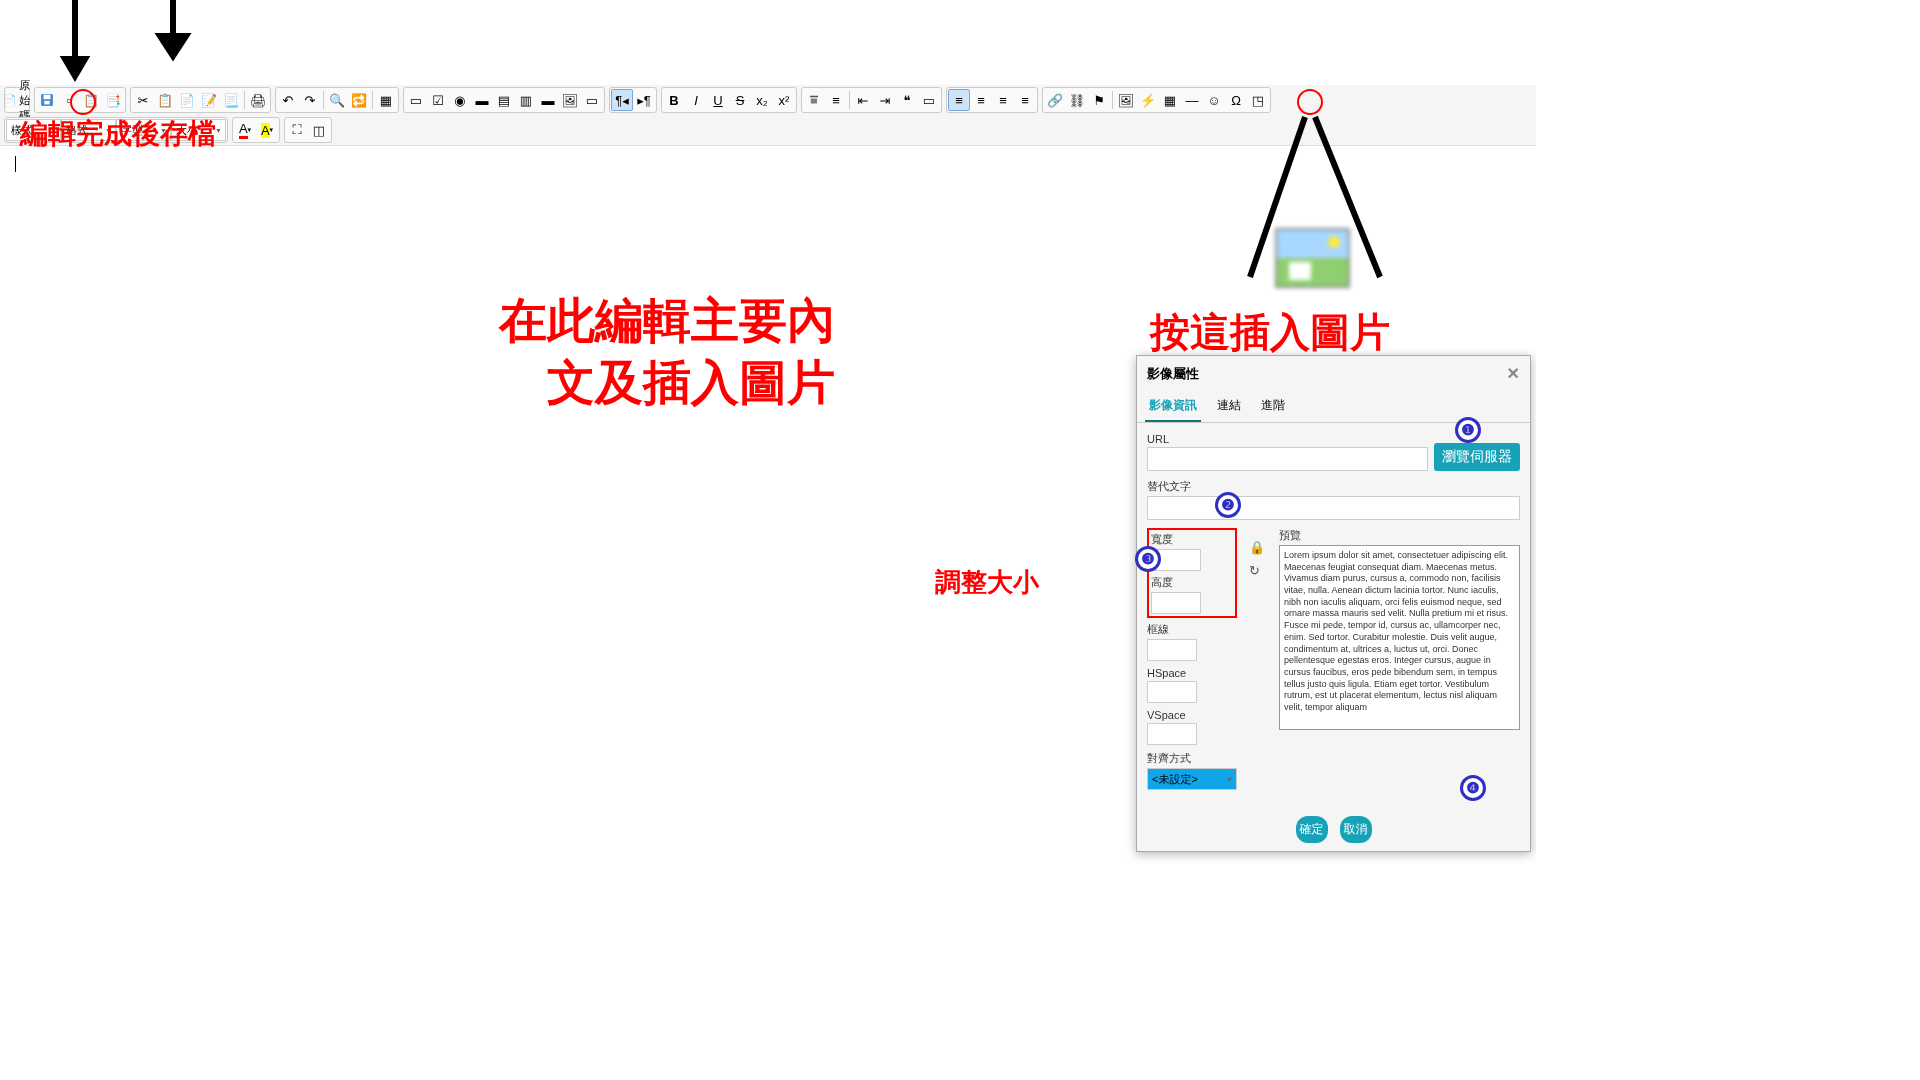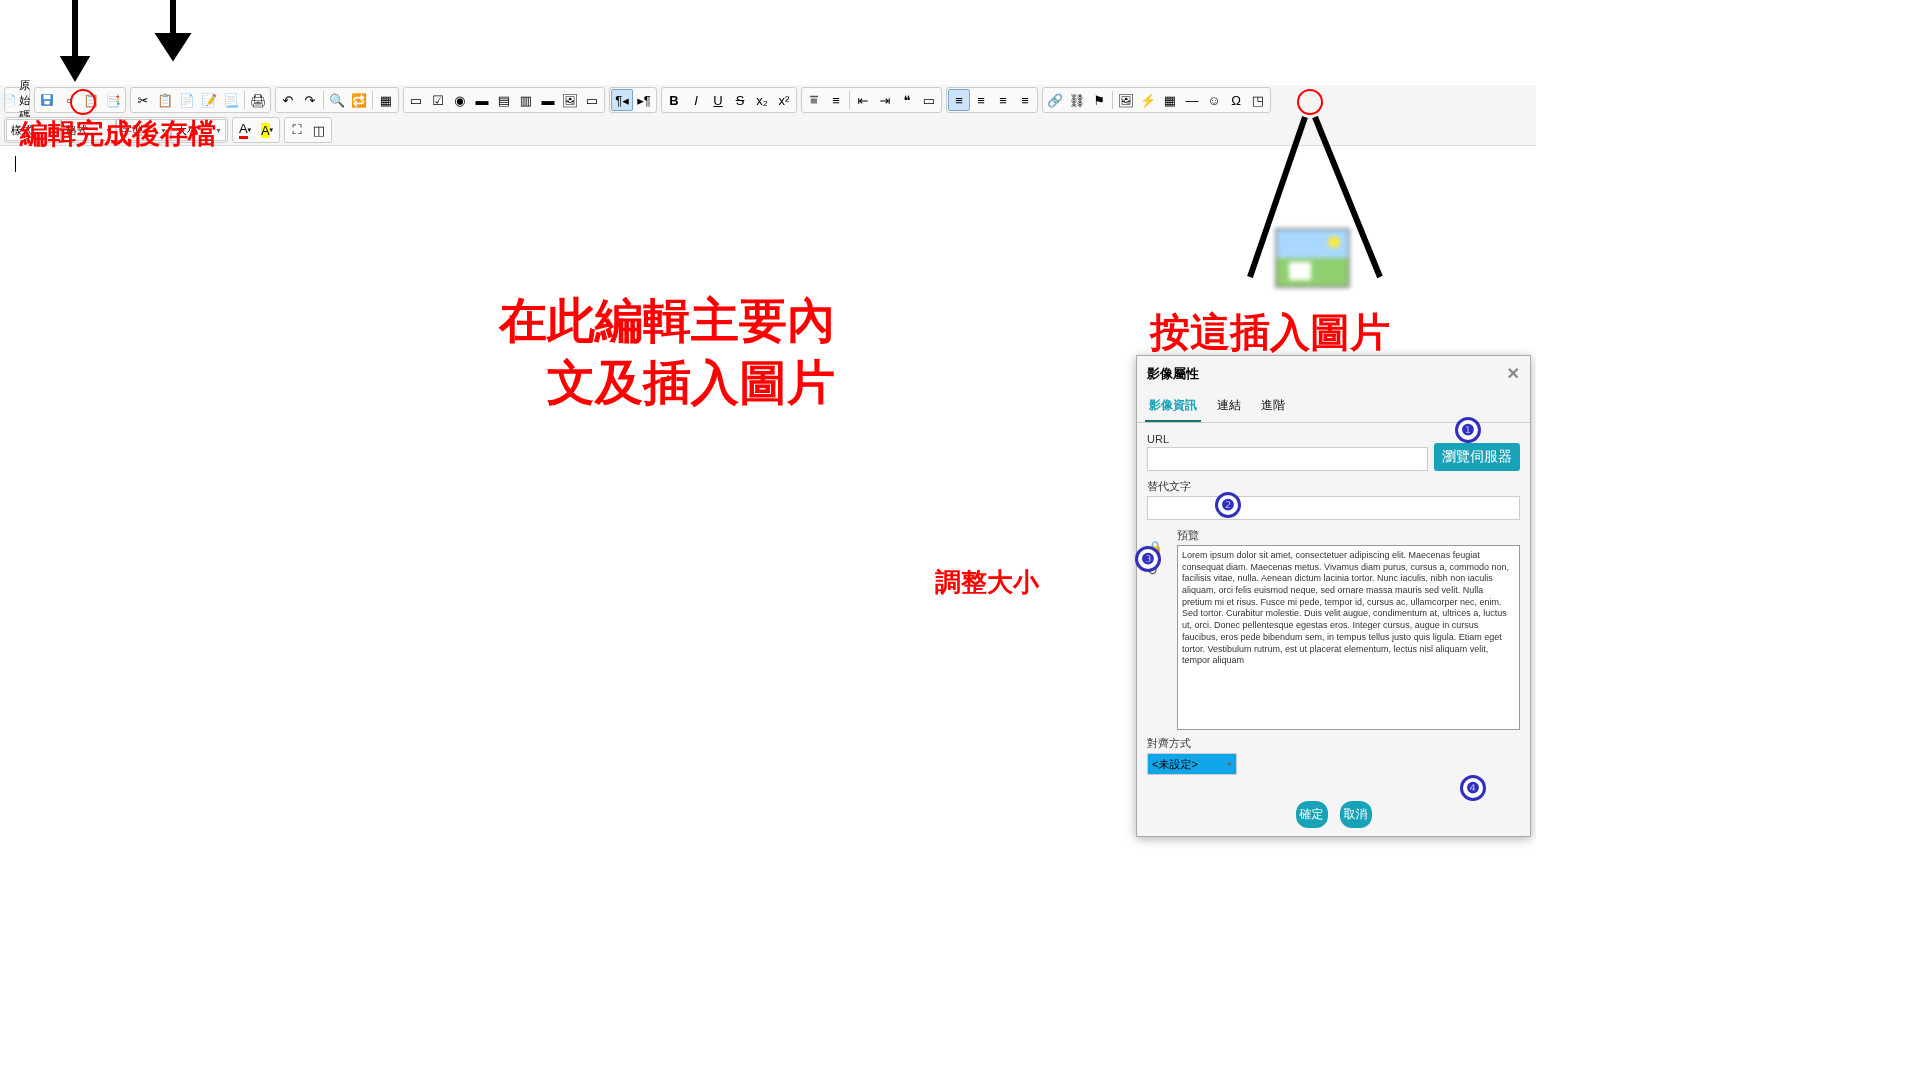--- a/index.html
+++ b/index.html
@@ -241,20 +241,34 @@
         <label class="dlg-label">URL</label>
         <input class="dlg-input" style="">
       </div>
       <button class="dlg-btn dlg-btn-ok" style="border-radius:3px;padding:5px 8px;font-size:14px">瀏覽伺服器</button>
     </div>
     <div class="dlg-row">
       <label class="dlg-label">替代文字</label>
       <input class="dlg-input" style="">
     </div>
     <div class="dlg-cols">
+      <div class="dlg-col-left">
+        <div class="red-box" style="padding:2px;margin-bottom:4px">
+          <label class="dlg-label">寬度</label>
+          <input class="dlg-input-sm" style="">
+          <label class="dlg-label" style="margin-top:4px">高度</label>
+          <input class="dlg-input-sm" style="">
+        </div>
+        <label class="dlg-label">框線</label>
+        <input class="dlg-input-sm" style="">
+        <label class="dlg-label" style="margin-top:6px">HSpace</label>
+        <input class="dlg-input-sm" style="">
+        <label class="dlg-label" style="margin-top:6px">VSpace</label>
+        <input class="dlg-input-sm" style="">
+      </div>
       <div style="width:18px" class="lock-icons">
         <span>🔒</span>
         <span>↻</span>
       </div>
       <div class="dlg-col-right">
         <label class="dlg-label">預覽</label>
         <div class="dlg-preview">Lorem ipsum dolor sit amet, consectetuer adipiscing elit. Maecenas feugiat consequat diam. Maecenas metus. Vivamus diam purus, cursus a, commodo non, facilisis vitae, nulla. Aenean dictum lacinia tortor. Nunc iaculis, nibh non iaculis aliquam, orci felis euismod neque, sed ornare massa mauris sed velit. Nulla pretium mi et risus. Fusce mi pede, tempor id, cursus ac, ullamcorper nec, enim. Sed tortor. Curabitur molestie. Duis velit augue, condimentum at, ultrices a, luctus ut, orci. Donec pellentesque egestas eros. Integer cursus, augue in cursus faucibus, eros pede bibendum sem, in tempus tellus justo quis ligula. Etiam eget tortor. Vestibulum rutrum, est ut placerat elementum, lectus nisl aliquam velit, tempor aliquam</div>
       </div>
     </div>
     <div class="dlg-row" style="margin-top:6px">

